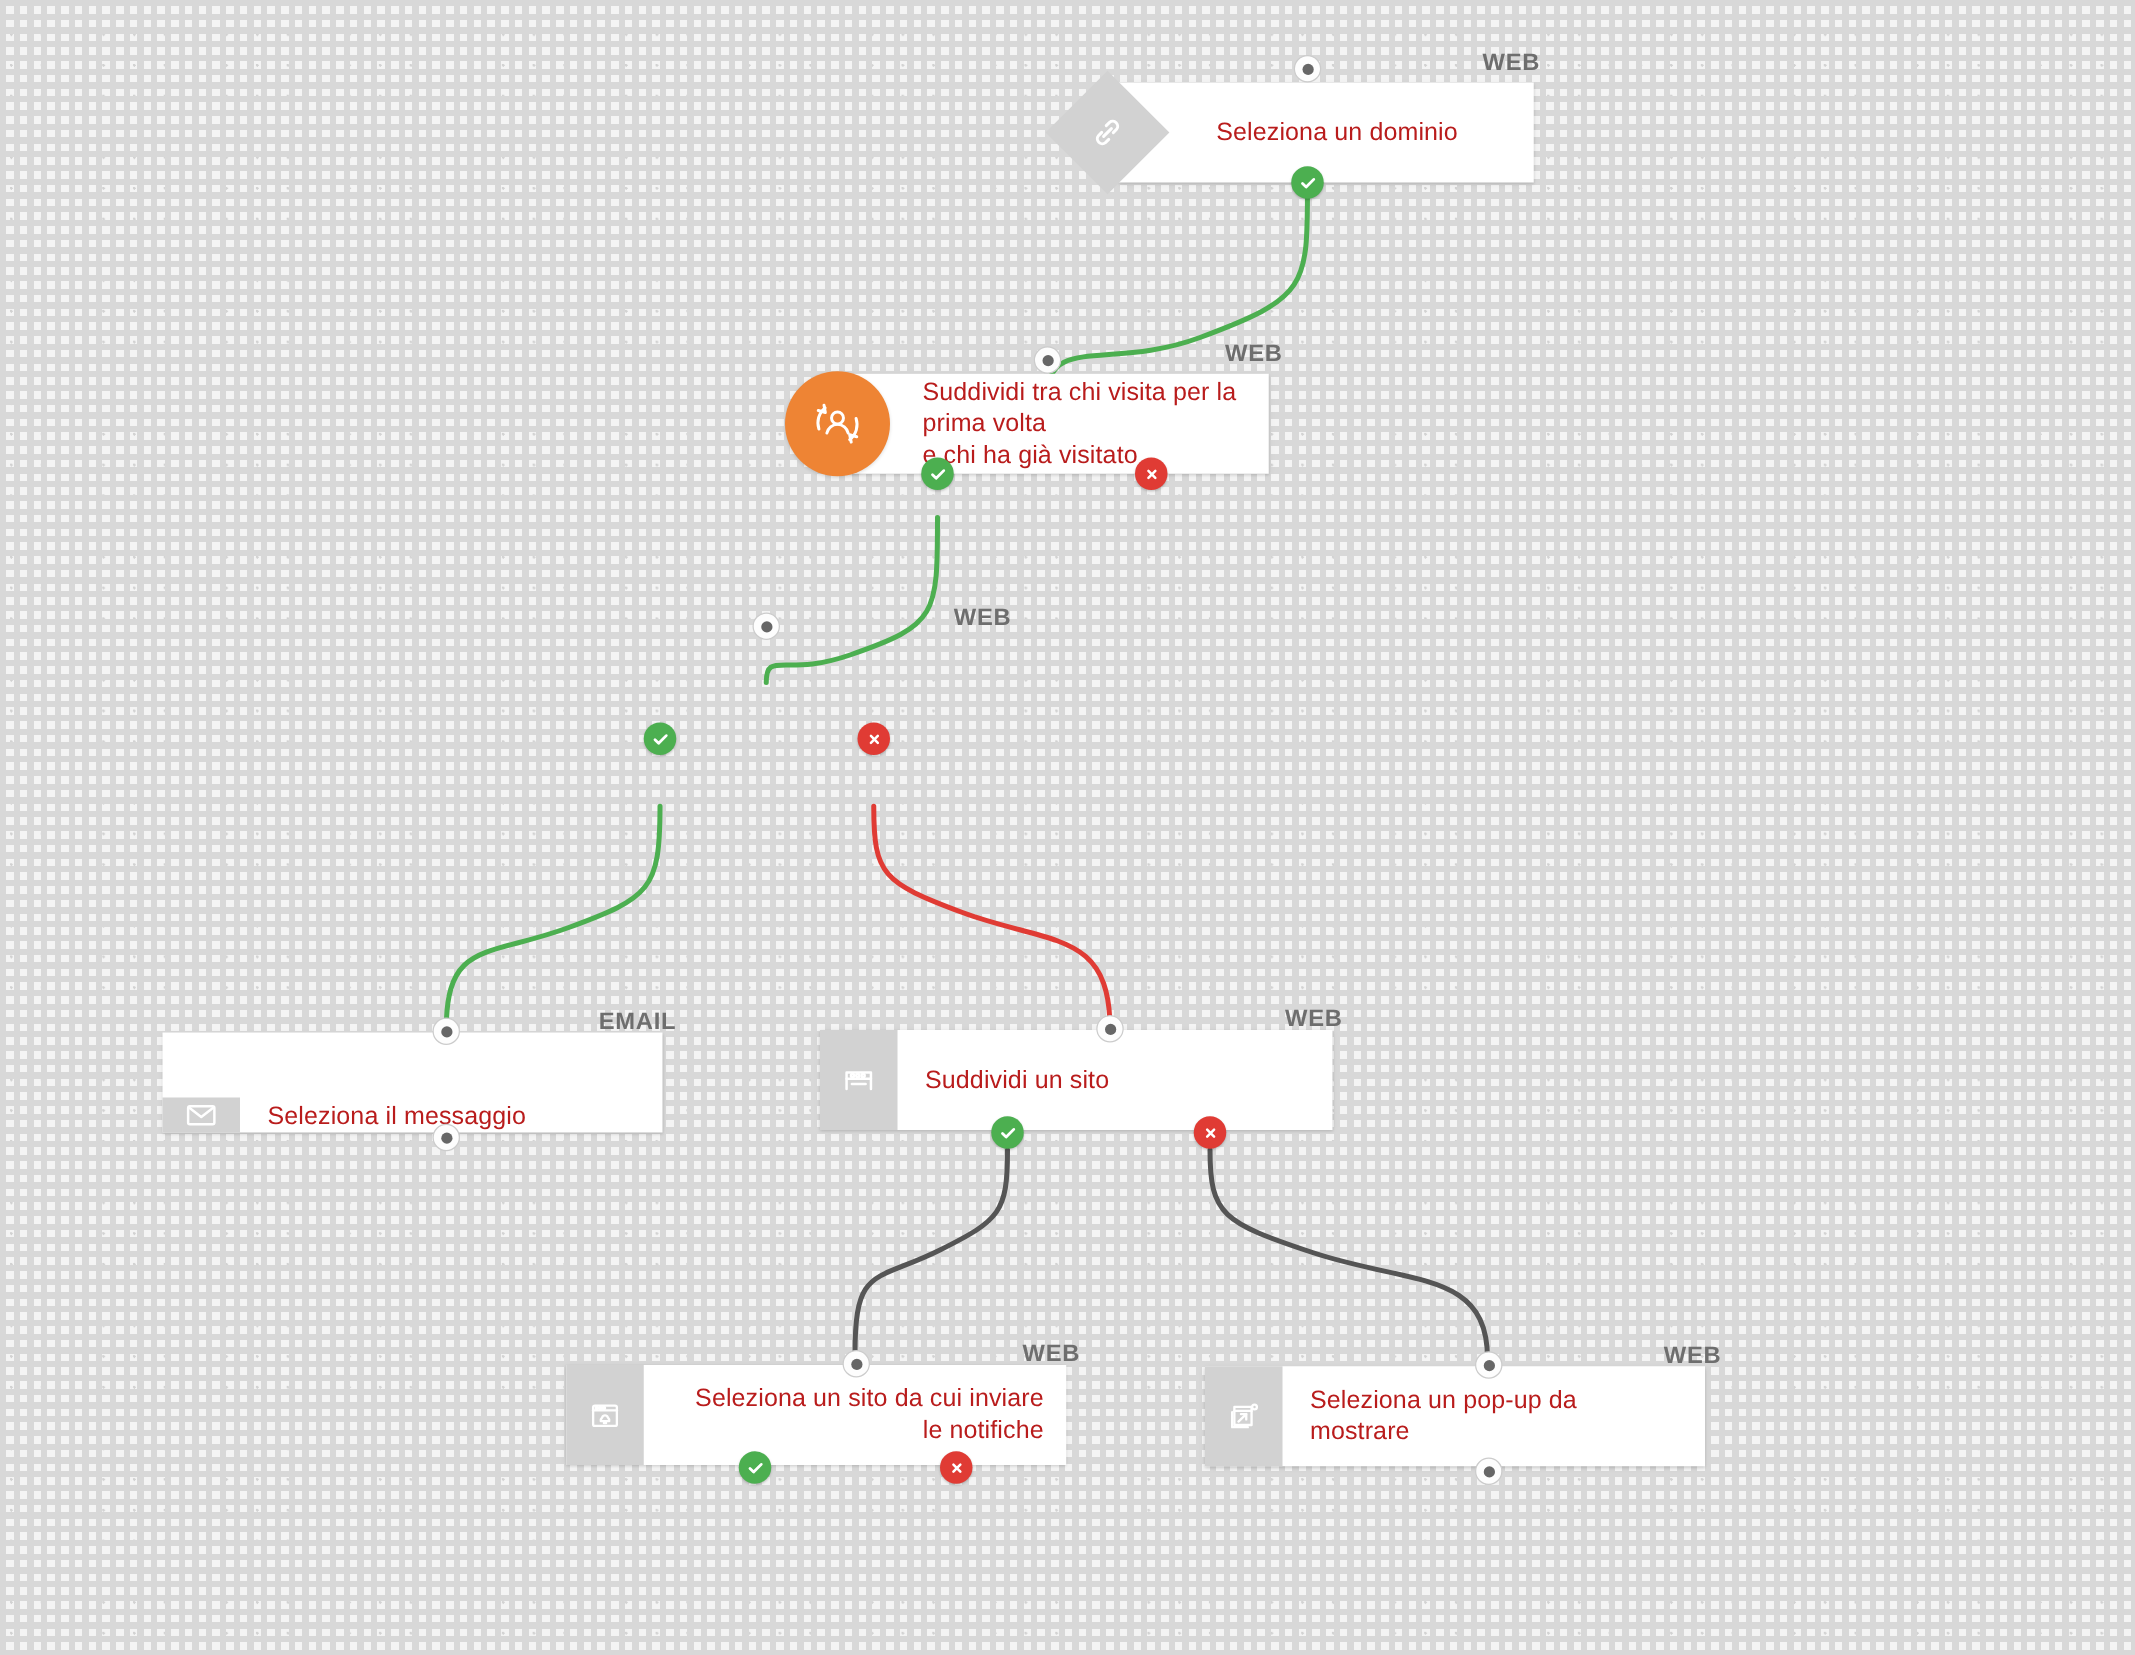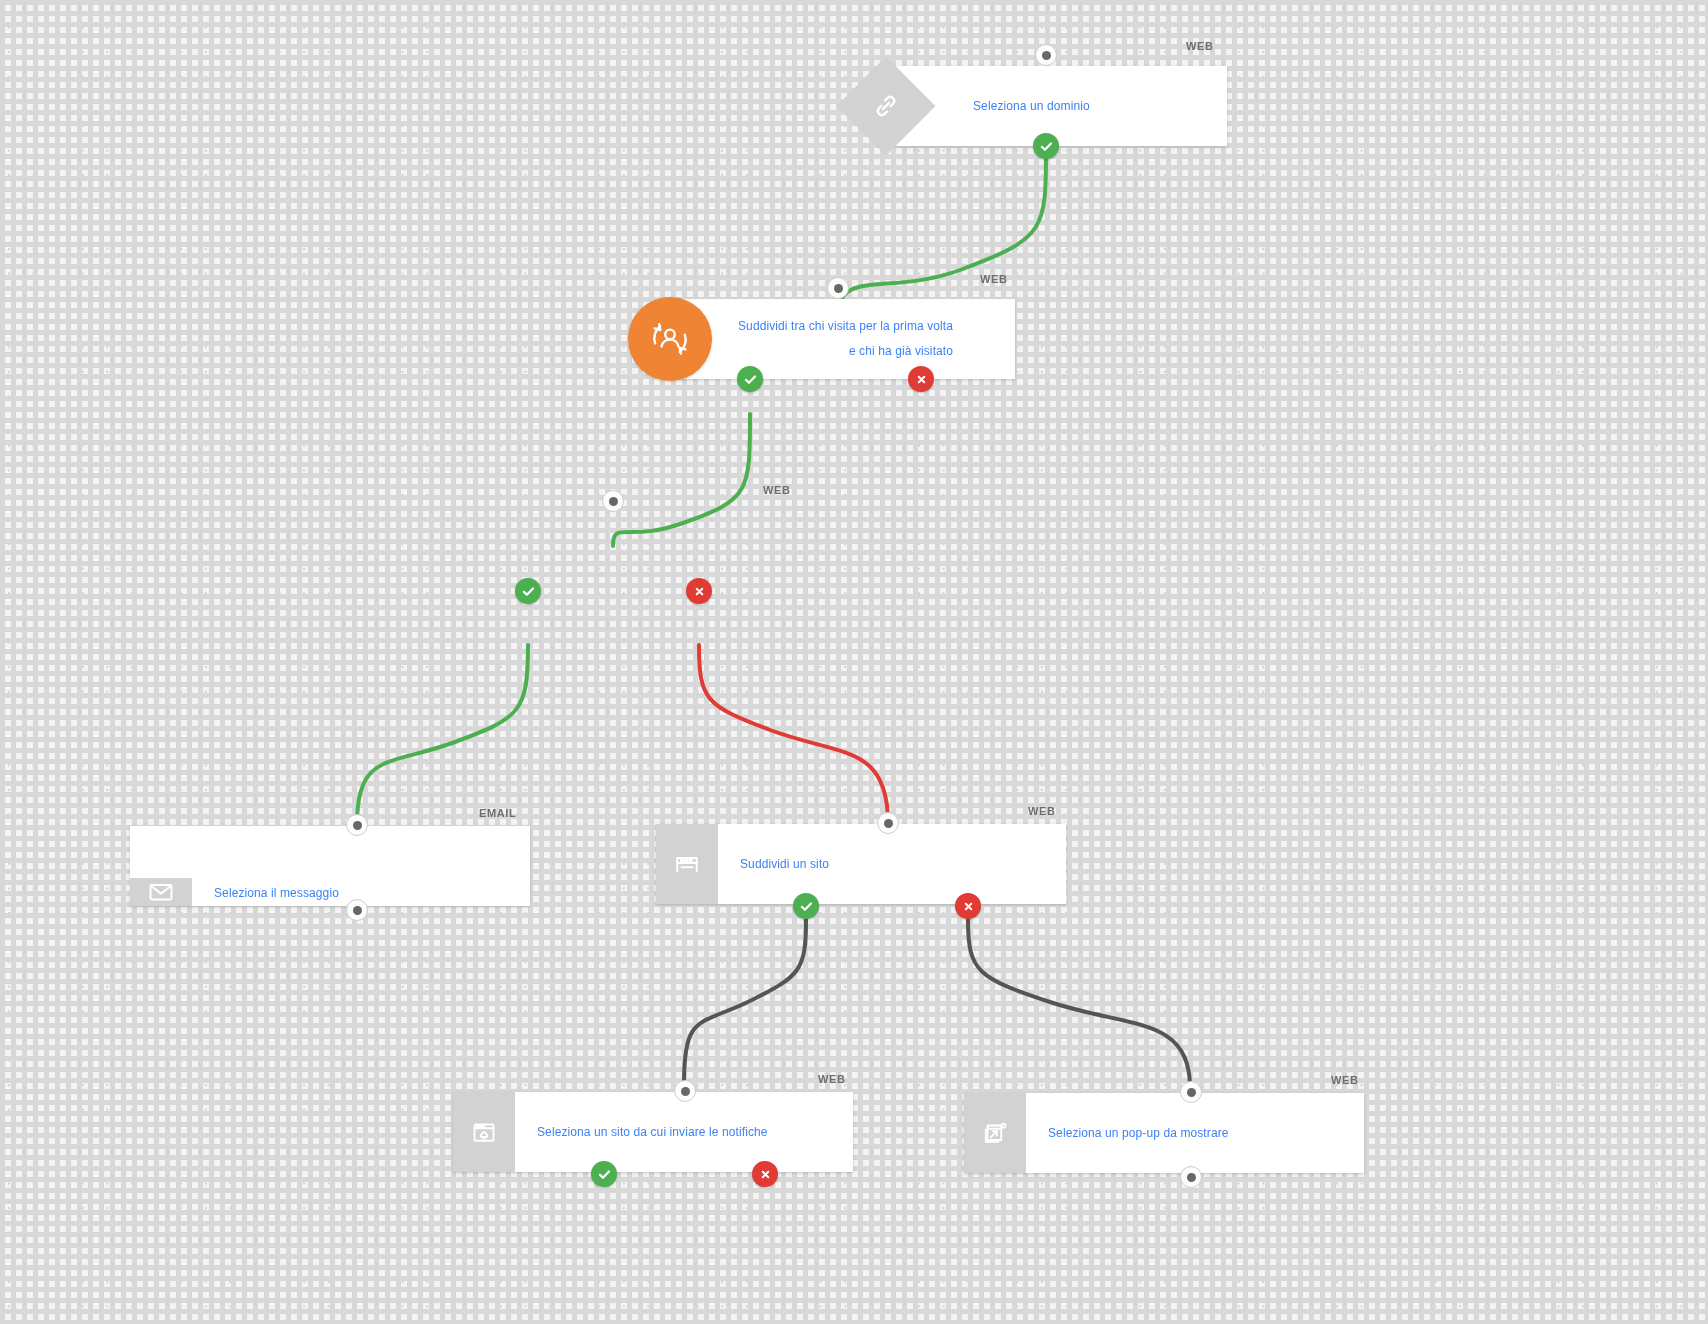--- a/index.html
+++ b/index.html
@@ -105,30 +105,30 @@
     top: 50%;
     margin-top: -42px;
     display: flex;
     align-items: center;
     justify-content: center;
     box-shadow: 0 1px 3px rgba(0,0,0,0.14);
   }
   .node-label {
     display: flex;
     align-items: center;
-    color: #3b82f6;
-    font-size: 12px;
+    color: #b91c1c;
+    font-size: 20px;
     line-height: 25px;
     letter-spacing: 0.1px;
     padding: 0 18px 0 22px;
     white-space: pre-line;
   }
   .type-tag {
     position: absolute;
-    font-size: 11px;
+    font-size: 19px;
     font-weight: bold;
     color: #6e6e6e;
     letter-spacing: 0.6px;
   }
   .port {
     position: absolute;
     width: 22px;
     height: 22px;
     border-radius: 50%;
     background: #fdfdfd;
@@ -201,21 +201,21 @@
         <svg width="46" height="46" viewBox="0 0 26 26" fill="none" stroke="#ffffff" stroke-width="1.35" stroke-linecap="round" stroke-linejoin="round">
           <circle cx="13" cy="10.4" r="2.7"></circle>
           <path d="M8.2 17.2 a4.9 4.9 0 0 1 9.6 0"></path>
           <path d="M4.6 15.4 a8.7 8.7 0 0 1 2.8 -9.6"></path>
           <path d="M21.4 10.6 a8.7 8.7 0 0 1 -2.9 9.6"></path>
           <path d="M6.9 4.6 L7.5 7.9 L4.3 7.0"></path>
           <path d="M19.2 21.3 L18.5 18.0 L21.7 18.9"></path>
         </svg>
       </div>
     </div>
-    <div class="node-label" style="padding-left:58px;text-align:right;">Suddividi tra chi visita per la prima volta
+    <div class="node-label" style="padding-left:58px;">Suddividi tra chi visita per la prima volta
 e chi ha già visitato</div>
   </div>
   <div class="port" style="left:827px; top:277px;"></div>
   <div class="badge yes" style="left:737px; top:366px;">
     <svg width="15" height="15" viewBox="0 0 16 16">
         <path d="M3.2 8.4 L6.3 11.4 L12.8 4.8" fill="none" stroke="#ffffff" stroke-width="2.4" stroke-linecap="round" stroke-linejoin="round"></path>
       </svg>
   </div>
   <div class="badge no" style="left:908px; top:366px;">
     <svg width="13" height="13" viewBox="0 0 16 16">

